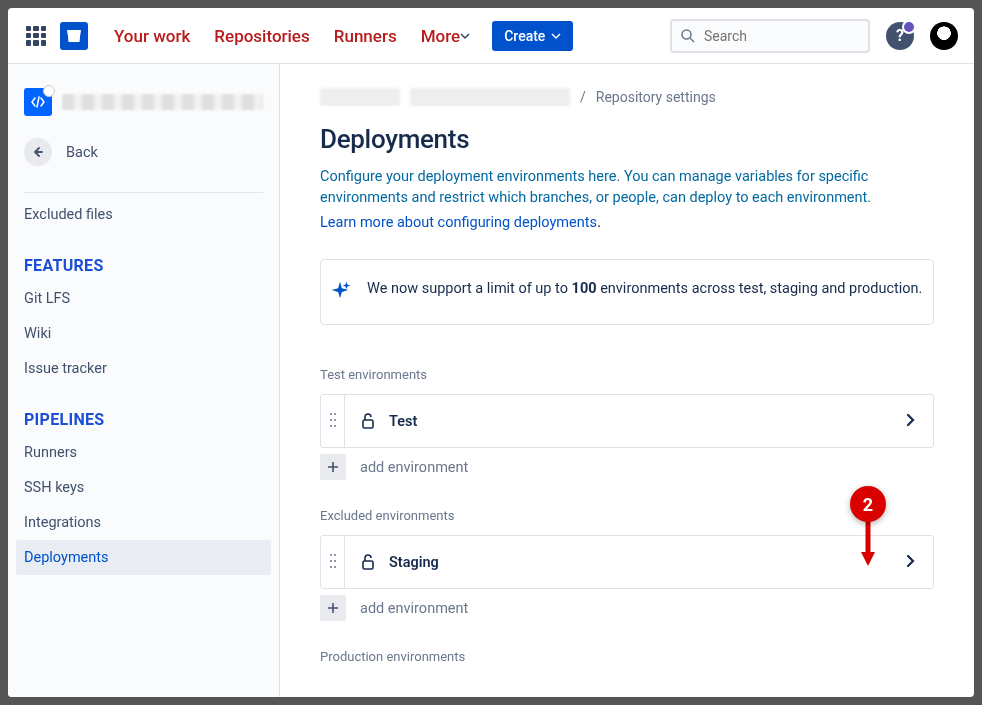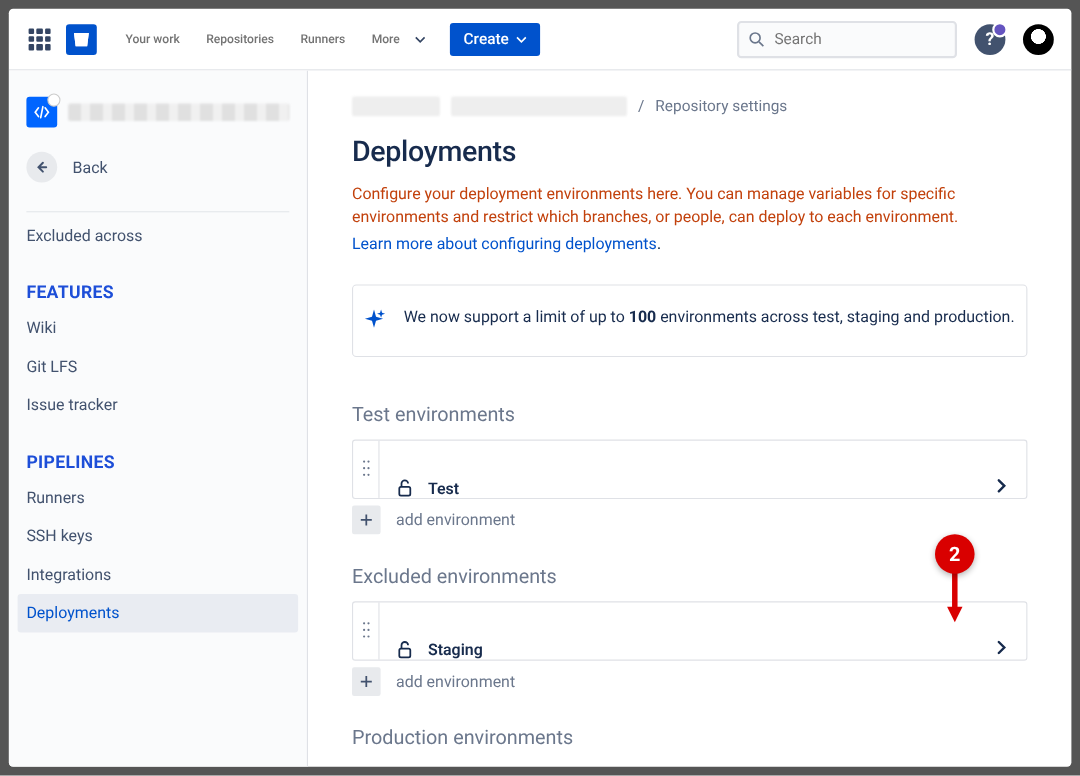--- a/index.html
+++ b/index.html
@@ -5,22 +5,22 @@
     * { margin: 0; padding: 0; box-sizing: border-box; font-family: -apple-system, BlinkMacSystemFont, 'Segoe UI', Roboto, sans-serif; }
     body { background: #555; padding: 8px; }
     .app { background: #fff; width: 966px; height: 689px; border-radius: 4px; overflow: hidden; display: flex; flex-direction: column; }
     
     
     .topnav { height: 56px; border-bottom: 1px solid #dfe1e6; display: flex; align-items: center; padding: 0 16px; gap: 4px; }
     .app-switcher { width: 24px; height: 24px; display: grid; grid-template-columns: repeat(3, 1fr); grid-template-rows: repeat(3, 1fr); gap: 2px; padding: 2px; cursor: pointer; margin-right: 8px; }
     .app-switcher span { background: #344563; border-radius: 1px; }
     .logo { width: 28px; height: 28px; background: #0052cc; border-radius: 3px; display: flex; align-items: center; justify-content: center; margin-right: 12px; }
     .logo svg { width: 18px; height: 18px; }
-    .nav-link { color: #737373; padding: 8px 10px; font-size: 11px; font-weight: 500; cursor: pointer; }
-    .nav-more { display: flex; align-items: center; gap: 14px; }
+    .nav-link { color: #b91c1c; padding: 8px 10px; font-size: 17px; font-weight: 500; cursor: pointer; }
+    .nav-more { display: flex; align-items: center; gap: 0; }
     .create-btn { background: #0052cc; color: #fff; padding: 7px 12px; border-radius: 3px; font-size: 14px; font-weight: 500; display: flex; align-items: center; gap: 6px; cursor: pointer; margin-left: 8px; }
     .topnav-spacer { flex: 1; }
     .search-box { position: relative; width: 200px; }
     .search-box input { width: 100%; padding: 7px 10px 7px 32px; border: 2px solid #dfe1e6; border-radius: 4px; font-size: 14px; background: #fafbfc; }
     .search-box svg { position: absolute; left: 10px; top: 50%; transform: translateY(-50%); width: 16px; height: 16px; }
     .help-btn { width: 28px; height: 28px; background: #42526e; color: #fff; border-radius: 50%; display: flex; align-items: center; justify-content: center; font-size: 16px; font-weight: bold; cursor: pointer; margin-left: 12px; position: relative; }
     .help-btn::after { content: ''; position: absolute; top: -2px; right: -2px; width: 10px; height: 10px; background: #6554c0; border-radius: 50%; border: 2px solid #fff; }
     .avatar { width: 28px; height: 28px; border-radius: 50%; background: radial-gradient(circle at 50% 40%, #fff 30%, #000 32%); margin-left: 12px; cursor: pointer; }
     
     
@@ -36,29 +36,29 @@
     .sidebar-divider { border: none; border-top: 1px solid #e4e6ea; margin: 0 8px 4px 8px; }
     .sidebar-item { padding: 9px 8px; color: #42526e; font-size: 14.5px; cursor: pointer; border-radius: 3px; }
     .sidebar-item.selected { background: #e9ecf2; color: #0052cc; }
     .sidebar-section { padding: 24px 8px 6px 8px; color: #1d4ed8; font-size: 16px; font-weight: 700; letter-spacing: 0.3px; }
     
     
     .main { flex: 1; padding: 24px 40px; overflow-y: auto; position: relative; }
     .breadcrumb { display: flex; align-items: center; gap: 10px; margin-bottom: 18px; color: #6b778c; font-size: 14px; }
     .bc-placeholder { height: 18px; background: #eee; border-radius: 2px; filter: blur(1px); }
     .page-title { font-size: 26px; font-weight: 500; color: #172b4d; margin-bottom: 12px; letter-spacing: -0.3px; }
-    .page-desc { color: #c2410c; font-size: 14.5px; line-height: 1.45; margin-bottom: 4px; }
+    .page-desc { color: #0369a1; font-size: 14.5px; line-height: 1.45; margin-bottom: 4px; }
     .learn-more { color: #0052cc; font-size: 14.5px; cursor: pointer; }
     
     .info-box { border: 1px solid #dfe1e6; border-radius: 4px; padding: 18px 8px; margin: 28px 0 42px 0; display: flex; gap: 16px; align-items: flex-start; }
     .info-icon { width: 22px; flex-shrink: 0; margin-top: 2px; }
     .info-text { color: #172b4d; font-size: 14.5px; line-height: 1.5; }
     
-    .env-section-label { color: #6b778c; font-size: 18px; margin-bottom: 12px; }
-    .env-card { border: 1px solid #dfe1e6; border-radius: 3px; display: flex; align-items: flex-end; padding: 0; height: 54px; margin-bottom: 6px; background: #fff; }
+    .env-section-label { color: #6b778c; font-size: 13px; margin-bottom: 12px; }
+    .env-card { border: 1px solid #dfe1e6; border-radius: 3px; display: flex; align-items: center; padding: 0; height: 54px; margin-bottom: 6px; background: #fff; }
     .env-drag { width: 24px; height: 100%; display: flex; align-items: center; justify-content: center; cursor: grab; border-right: 1px solid #dfe1e6; }
     .env-drag-dots { width: 6px; height: 16px; display: grid; grid-template-columns: 1fr 1fr; gap: 2px 2px; }
     .env-drag-dots span { width: 2px; height: 2px; background: #6b778c; border-radius: 50%; }
     .env-lock { margin: 0 12px 0 14px; display: flex; align-items: center; }
     .env-name { font-weight: 600; color: #172b4d; font-size: 14.5px; flex: 1; }
     .env-expand { padding: 0 18px; cursor: pointer; }
     
     .add-env { display: flex; align-items: center; gap: 14px; margin-bottom: 28px; cursor: pointer; }
     .add-icon-box { width: 26px; height: 26px; background: #e8eaed; border-radius: 2px; display: flex; align-items: center; justify-content: center; }
     .add-label { color: #6b778c; font-size: 14.5px; }
@@ -130,24 +130,24 @@
       </div>
       <div class="back-btn">
         <div class="back-circle">
           <svg width="14" height="14" viewBox="0 0 14 14">
               <path d="M8 3 L4 7 L8 11 M4 7 L11 7" stroke="#42526e" stroke-width="1.8" fill="none" stroke-linecap="round"></path>
             </svg>
         </div>
         <span class="back-label">Back</span>
       </div>
       <hr class="sidebar-divider">
-      <div class="sidebar-item">Excluded across</div>
+      <div class="sidebar-item">Excluded files</div>
       <div class="sidebar-section">FEATURES</div>
+      <div class="sidebar-item">Git LFS</div>
       <div class="sidebar-item">Wiki</div>
-      <div class="sidebar-item">Git LFS</div>
       <div class="sidebar-item">Issue tracker</div>
       <div class="sidebar-section">PIPELINES</div>
       <div class="sidebar-item">Runners</div>
       <div class="sidebar-item">SSH keys</div>
       <div class="sidebar-item">Integrations</div>
       <div class="sidebar-item selected">Deployments</div>
     </div>
 
     <div class="main">
       <div class="breadcrumb">

